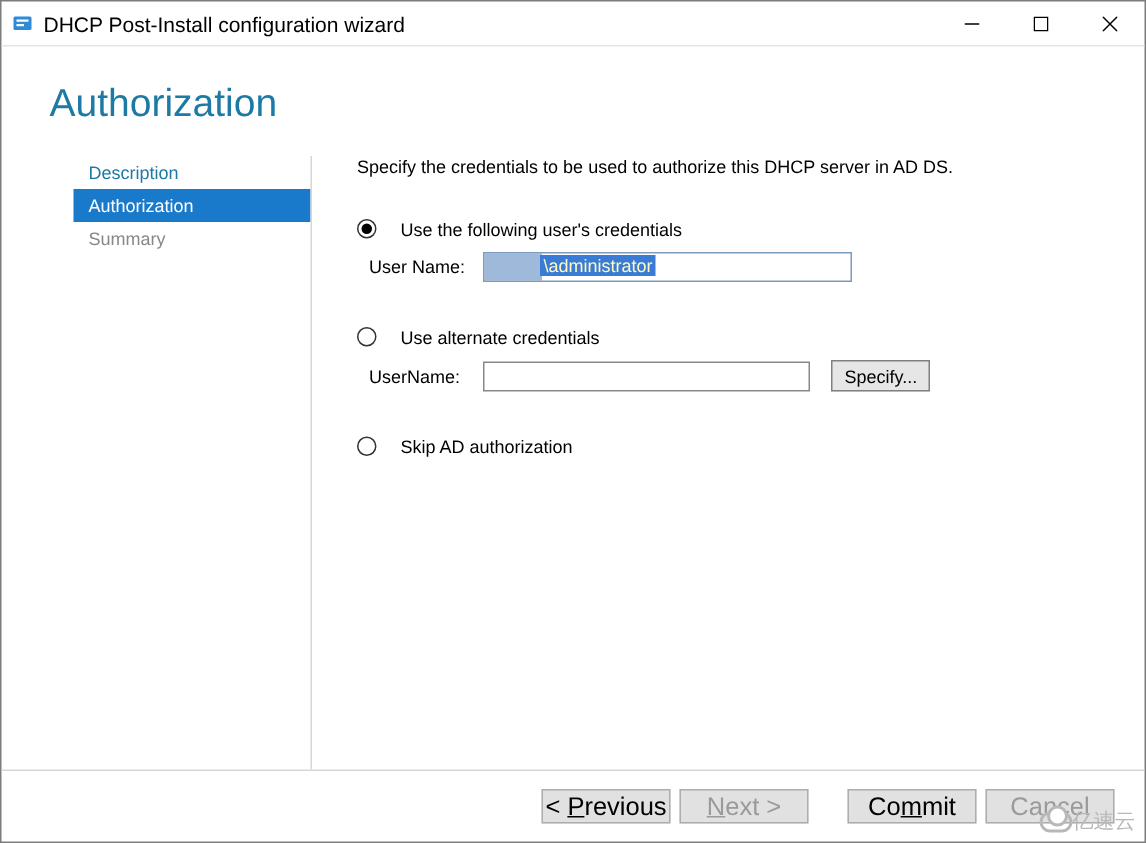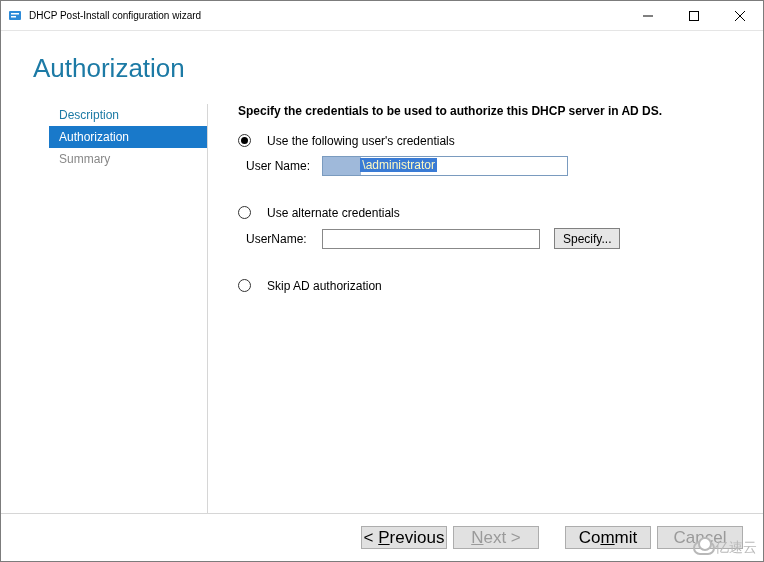--- a/index.html
+++ b/index.html
@@ -23,21 +23,21 @@
     padding-left: 6px;
     border-bottom: 1px solid #e5e5e5;
   }
   .titlebar .app-icon {
     width: 16px; height: 16px;
     margin-right: 6px;
     display: inline-flex;
   }
   .titlebar .title {
     flex: 1;
-    font-size: 10px;
+    font-size: 14px;
   }
   .win-controls { display: flex; height: 100%; }
   .win-btn {
     width: 46px; height: 100%;
     display: flex; align-items: center; justify-content: center;
     font-size: 13px;
     font-family: "Segoe UI Symbol", sans-serif;
   }
   .win-btn svg { stroke: #000; }
 
@@ -73,21 +73,21 @@
   .divider {
     width: 1px; background: #d6d6d6;
     margin: 0 14px 0 0;
   }
 
   .content {
     flex: 1;
     padding-left: 16px;
     font-size: 12px;
   }
-  .instr { margin-bottom: 16px; font-weight: bold; }
+  .instr { margin-bottom: 28px; }
 
   .opt-row { display:flex; align-items:flex-start; gap:16px; margin-bottom:8px; }
   .radio {
     width:13px; height:13px; border:1px solid #333; border-radius:50%;
     display:inline-flex; align-items:center; justify-content:center;
     background:#fff;
   }
   .radio.checked::after {
     content:""; width:7px; height:7px; border-radius:50%; background:#000;
   }

